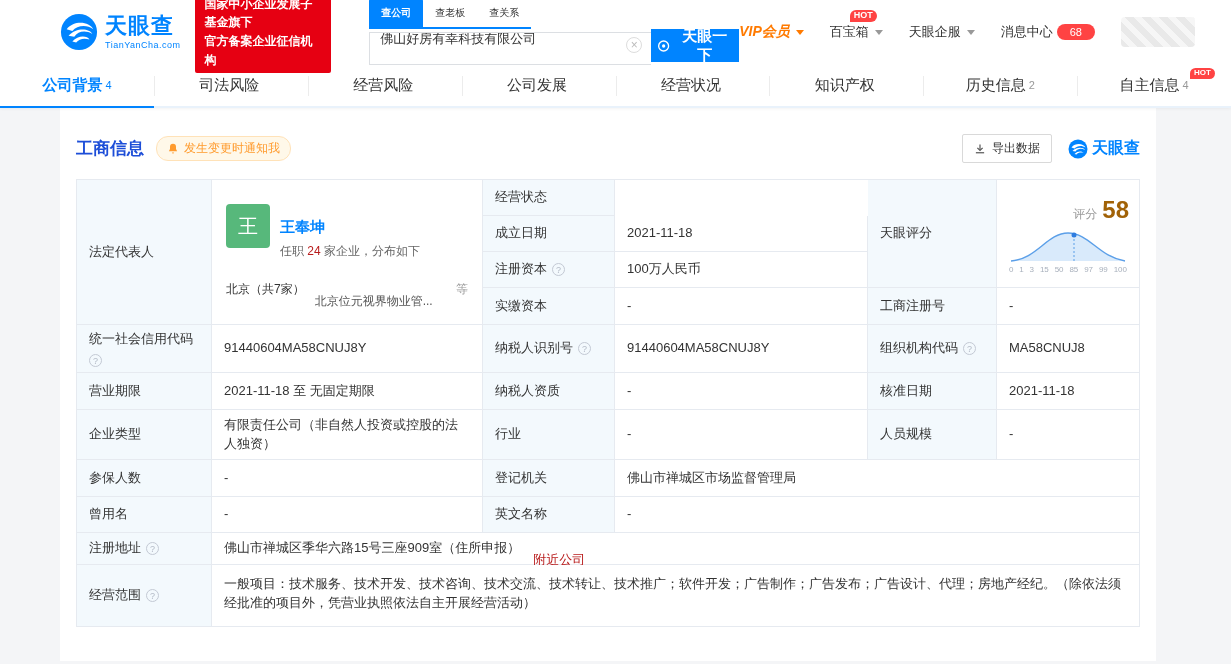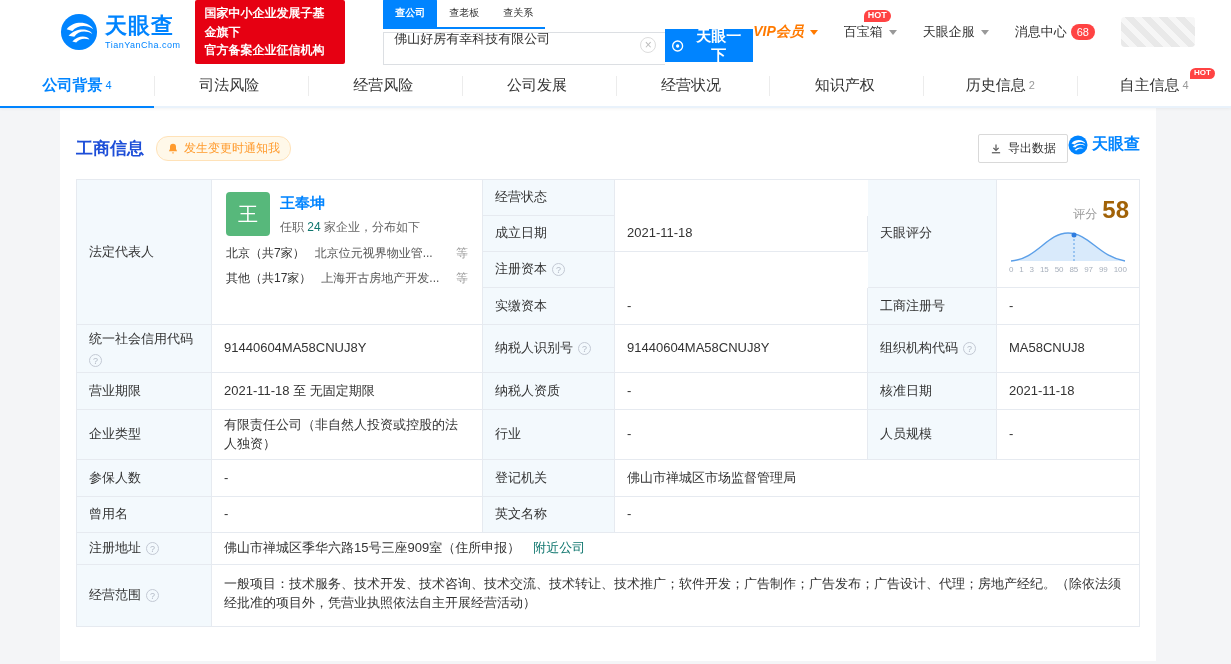--- a/index.html
+++ b/index.html
@@ -2,21 +2,21 @@
 <html><head>
 <meta charset="utf-8">
 <style>
   * { box-sizing: border-box; }
   html,body { margin:0; padding:0; }
   body {
     width:1231px; height:664px; overflow:hidden;
     background:#f4f5f7; color:#333;
     font-family:"Liberation Sans","DejaVu Sans",sans-serif;
   }
-  a { text-decoration:none; cursor:pointer; }
+  a { text-decoration:none; cursor:pointer;margin-top:24px; }
 
   
   .topbar { height:64px; background:#fff; display:flex; align-items:center; padding:0 36px 0 60px; position:relative; z-index:3; }
   .logo { display:flex; align-items:center; gap:7px; cursor:pointer; }
   .logo-cn { font-size:22px; font-weight:bold; color:#0084ff; line-height:1; letter-spacing:1px; }
   .logo-en { font-size:9px; color:#0084ff; margin-top:3px; letter-spacing:.5px; }
   .cert { margin-left:14px; background:#e60012; color:#fff; font-size:12px; line-height:1.55; padding:4px 10px; font-weight:bold; border-radius:2px; }
   .search-wrap { margin-left:38px; display:flex; flex-direction:column; }
   .search-tabs { display:flex; width:fit-content; border-bottom:2px solid #0084ff; }
   .stab { font-size:10px; color:#333; padding:7px 12px; cursor:pointer; }
@@ -25,56 +25,56 @@
   .input-rel { position:relative; }
   .search-input { width:282px; height:33px; border:1px solid #dcdfe3; border-right:none; padding:0 30px 18px 10px; font-size:13px; color:#333; outline:none; background:#fff; }
   .clear-icon { position:absolute; right:9px; top:8px; width:16px; height:16px; line-height:14px; text-align:center; color:#bbb; border:1px solid #ddd; border-radius:50%; font-size:12px; cursor:pointer; background:#fff; }
   .search-btn { width:88px; height:33px; background:#0084ff; color:#fff; border:none; font-size:15px; font-weight:bold; display:flex; align-items:center; justify-content:center; gap:6px; cursor:pointer; }
   .top-menu { margin-left:auto; display:flex; align-items:center; gap:26px; font-size:13px; color:#333; }
   .menu-item { display:flex; align-items:center; gap:4px; position:relative; cursor:pointer; white-space:nowrap; }
   .menu-item.vip { color:#ff7a00; font-weight:bold; font-style:italic; font-size:14px; }
   .caret { width:0; height:0; border-left:4px solid transparent; border-right:4px solid transparent; border-top:5px solid #999; margin-left:2px; }
   .vip .caret { border-top-color:#ff7a00; }
   .hot-badge { position:absolute; top:-13px; right:6px; background:#ff4343; color:#fff; font-size:9px; font-weight:bold; padding:1px 4px; border-radius:6px 6px 6px 0; font-style:normal; line-height:1.1; }
-  .msg-badge { background:#ff4343; color:#fff; font-size:11px; padding:0 6px; height:16px; line-height:16px; border-radius:9px; }
+  .msg-badge { background:#ff4343; color:#fff; font-size:11px; padding:0 13px; height:16px; line-height:16px; border-radius:9px; }
   .avatar-blur { width:74px; height:30px; border-radius:4px; background:repeating-linear-gradient(45deg,#e9e9e9 0 6px,#f6f6f6 6px 12px); cursor:pointer; }
 
   
   .page-tabs { height:44px; background:#fff; display:flex; border-bottom:2px solid #e9f2fb; position:relative; z-index:2; box-shadow:0 1px 3px rgba(0,0,0,.05); }
   .ptab { flex:1; display:flex; align-items:center; justify-content:center; font-size:15px; color:#333; cursor:pointer; position:relative; }
   .ptab + .ptab::before { content:""; position:absolute; left:0; top:12px; width:1px; height:20px; background:#ececec; }
   .ptab.active { color:#0084ff; font-weight:bold; }
   .ptab.active::after { content:""; position:absolute; left:0; right:0; bottom:-2px; height:2px; background:#0084ff; }
   .ptab sup { font-size:11px; margin-left:3px; color:#999; font-weight:normal; }
   .ptab.active sup { color:#0084ff; }
   .tab-hot { position:absolute; top:4px; left:calc(50% + 36px); background:#ff4343; color:#fff; font-size:8px; font-weight:bold; padding:1px 4px; border-radius:6px 6px 6px 0; line-height:1.1; }
 
   
   .card { width:1096px; margin-left:60px; background:#fff; padding:26px 16px 34px; min-height:512px; }
   .card-head { display:flex; align-items:center; margin-bottom:16px; }
   .card-head h2 { margin:0; font-size:17px; color:#1d4ed8; }
   .notify-pill { margin-left:12px; display:flex; align-items:center; gap:5px; background:#fff8e9; border:1px solid #ffe2b8; color:#ff9b2e; font-size:12px; padding:3px 10px; border-radius:12px; cursor:pointer; }
-  .head-right { margin-left:auto; display:flex; align-items:flex-start; }
+  .head-right { margin-left:auto; display:flex; align-items:center; gap:16px; }
   .export-btn { display:flex; align-items:center; gap:6px; background:#fff; border:1px solid #d9d9d9; border-radius:2px; padding:5px 11px; font-size:12px; color:#333; cursor:pointer; }
   .brand-mark { display:flex; align-items:center; gap:4px; }
   .brand-mark .brand-name { color:#0084ff; font-size:16px; font-weight:bold; }
 
   
   .info-table {
     display:grid;
     grid-template-columns:135px 271px 132px 253px 129px 1fr;
     grid-template-rows:36px 36px 36px 37px 48px 37px 50px 37px 36px 32px 62px;
     border-top:1px solid #e6eaf0; border-left:1px solid #e6eaf0;
     font-size:13px;
   }
   .cell { border-right:1px solid #e6eaf0; border-bottom:1px solid #e6eaf0; padding:6px 12px; display:flex; align-items:center; gap:5px; line-height:1.45; min-width:0; }
   .lbl { background:#f3f9fd; color:#333; flex-wrap:wrap; align-content:center; }
   .val { background:#fff; color:#333; }
   .qicon { width:13px; height:13px; border:1px solid #c3c9d4; border-radius:50%; color:#b3bac6; font-size:9px; line-height:12px; text-align:center; flex:0 0 13px; cursor:pointer; }
-  .blue { color:#0f766e; }
+  .blue { color:#b91c1c; }
   .text-cell { display:block; padding:10px 12px; align-items:flex-start; }
 
   
   .rep-cell { flex-direction:column; align-items:stretch; justify-content:flex-start; padding:12px 14px 10px; gap:9px; }
   .rep-top { display:flex; gap:10px; align-items:center; }
   .rep-avatar { width:44px; height:44px; border-radius:4px; background:#57b87b; color:#fff; font-size:20px; display:flex; align-items:center; justify-content:center; cursor:pointer; flex:0 0 44px; }
   .rep-name { font-size:15px; font-weight:bold; color:#0084ff; display:block; }
   .rep-sub { font-size:12px; color:#666; margin-top:5px; }
   .rep-dist { display:flex; flex-direction:column; gap:7px; }
   .dist-row { display:flex; align-items:center; gap:10px; font-size:12px; }
@@ -289,20 +289,23 @@
         <span>成立日期</span>
       </div>
     <div class="cell val" style="grid-area:2/4/3/5">
         <span>2021-11-18</span>
       </div>
 
     <div class="cell lbl" style="grid-area:3/3/4/4">
       <span>注册资本</span>
         <span class="qicon">?</span>
     </div>
+    <div class="cell val" style="grid-area:3/4/4/5">
+        <span>100万人民币</span>
+      </div>
 
     <div class="cell lbl" style="grid-area:4/3/5/4">
         <span>实缴资本</span>
       </div>
     <div class="cell val" style="grid-area:4/4/5/5">
         <span>-</span>
       </div>
     <div class="cell lbl" style="grid-area:4/5/5/6">
         <span>工商注册号</span>
       </div>

